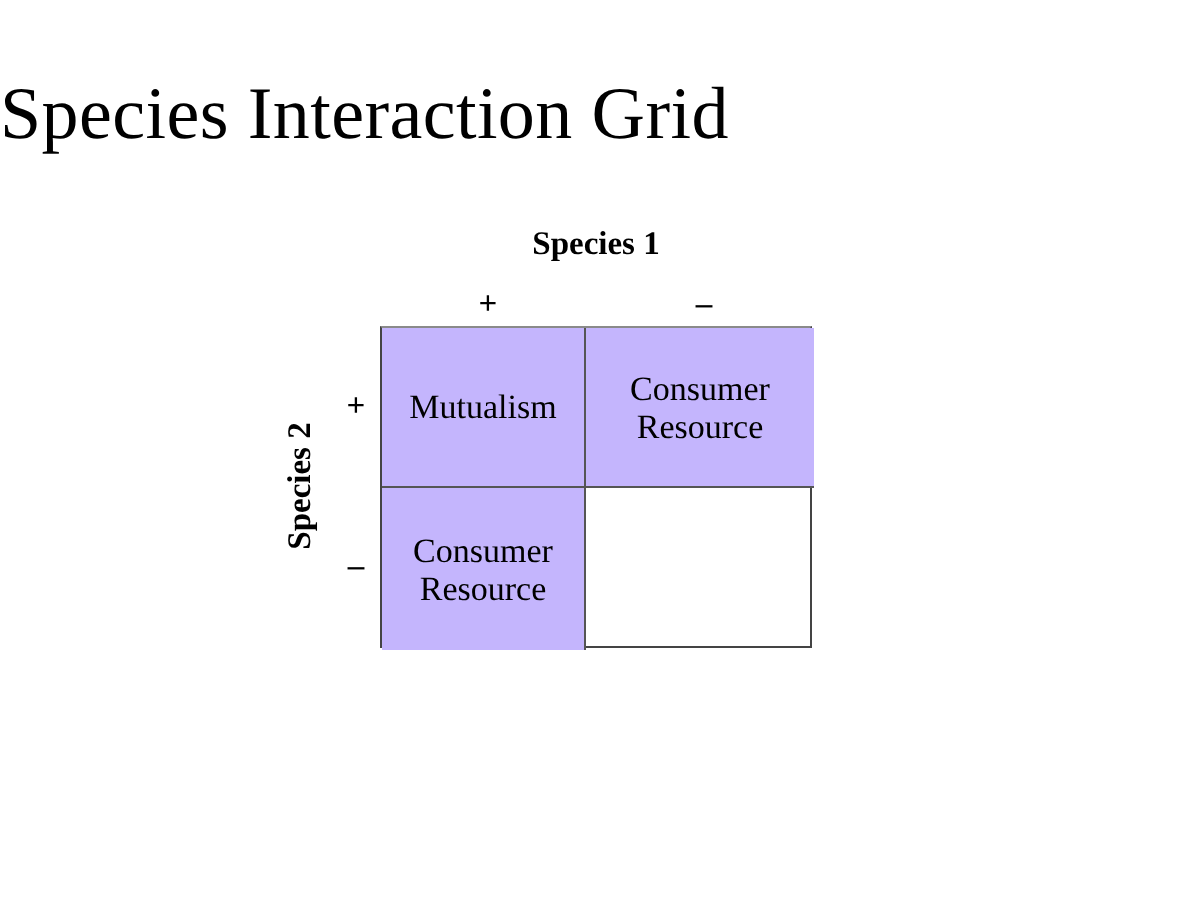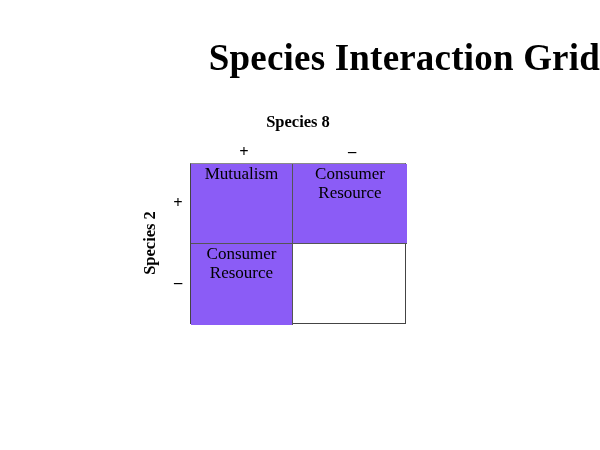--- a/index.html
+++ b/index.html
@@ -19,23 +19,23 @@
     color: #000000;
     -webkit-font-smoothing: antialiased;
   }
 
   
   #page-title {
     position: absolute;
     left: 0;
     top: 36px;
     width: 600px;
-    text-align: right;
+    text-align: left;
     font-size: 37px;
-    font-weight: bold;
+    font-weight: normal;
     line-height: 44px;
     letter-spacing: 0.2px;
     white-space: nowrap;
   }
 
   
   #axis-title-top {
     position: absolute;
     left: 190px;
     top: 112px;
@@ -110,46 +110,47 @@
     border-top: 1px solid #8a8a8a;
     border-left: 1px solid #444444;
     border-right: 1px solid #444444;
     border-bottom: 1px solid #444444;
     background: #ffffff;
   }
 
   .grid-cell {
     box-sizing: border-box;
     display: flex;
+    align-items: center;
     justify-content: center;
     text-align: center;
     font-size: 17px;
     line-height: 19px;
     padding: 0 3px;
-    background: #8b5cf6;
+    background: #c4b5fd;
   }
   .grid-cell .cell-text {
     display: block;
     white-space: pre-line;
   }
 
   
   .cell-r0c0 { border-right: 1px solid #555555; border-bottom: 1px solid #555555; }
   .cell-r0c1 { border-bottom: 1px solid #555555; }
   .cell-r1c0 { border-right: 1px solid #555555; }
   .cell-r1c1 { }
 </style>
 </head>
 <body>
 
 <div id="canvas">
 
   <div id="page-title">Species Interaction Grid</div>
 
-  <div id="axis-title-top">Species 8</div>
+  <div id="axis-title-top">Species 1</div>
 
   <div id="col-sign-plus" class="col-sign">+</div>
 
   <div id="col-sign-minus" class="col-sign">–</div>
 
   <div id="axis-title-left">
     <span>Species 2</span>
   </div>
 
   <div id="row-sign-plus" class="row-sign">+</div>

